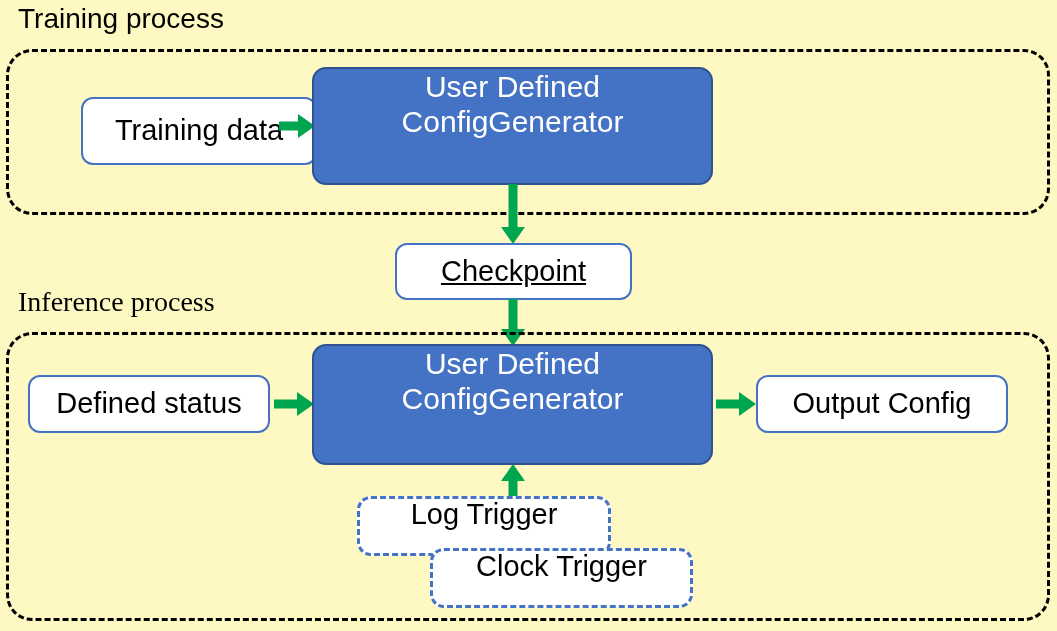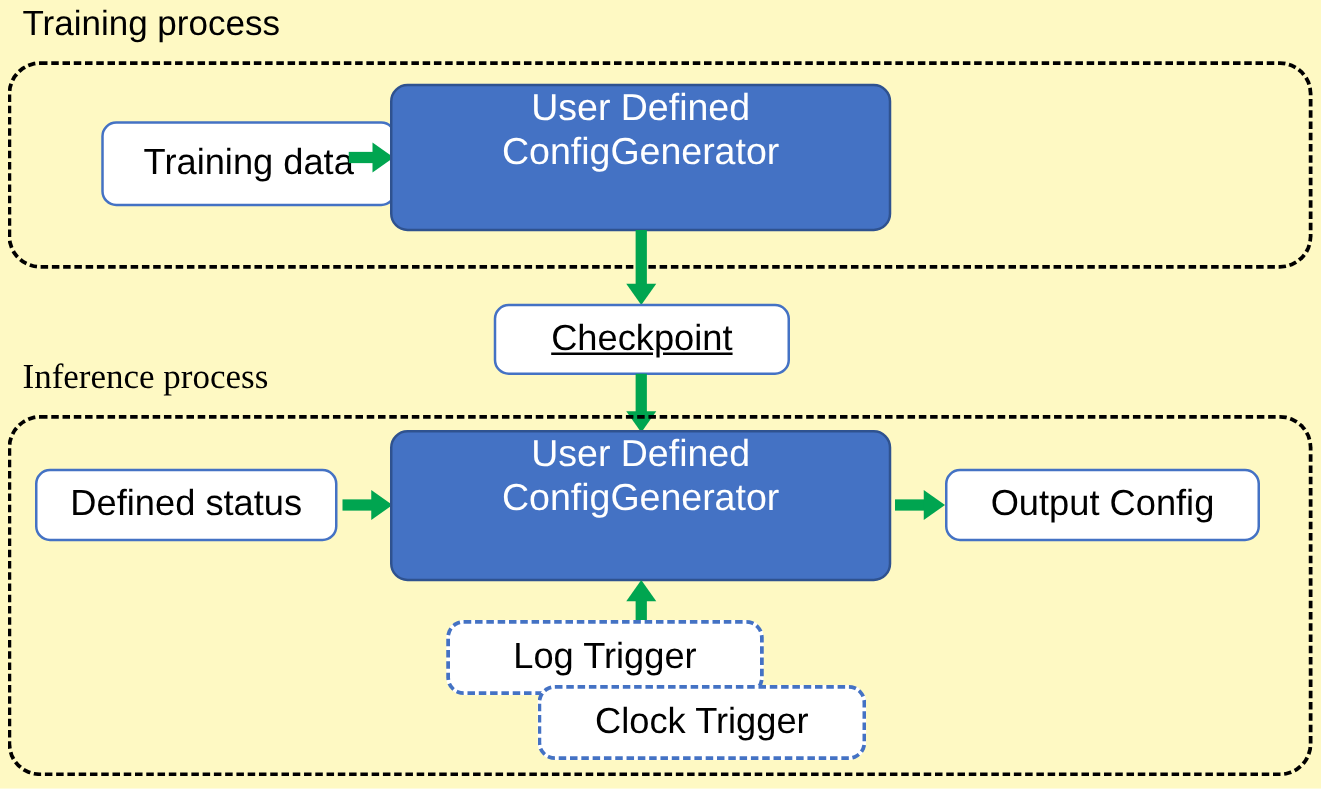--- a/index.html
+++ b/index.html
@@ -66,21 +66,20 @@
     text-align: center;
     white-space: nowrap;
   }
 
   
   .trigger-box {
     border: 3px dashed #4472C4;
     border-radius: 14px;
     background: #ffffff;
     display: flex;
-    align-items: center;
     justify-content: center;
     color: #000000;
     font-size: 29px;
     line-height: 1.1;
     white-space: nowrap;
   }
 
   
   .arrow { background: transparent; }
   .arrow .shaft { position: absolute; background: #00A550; }

